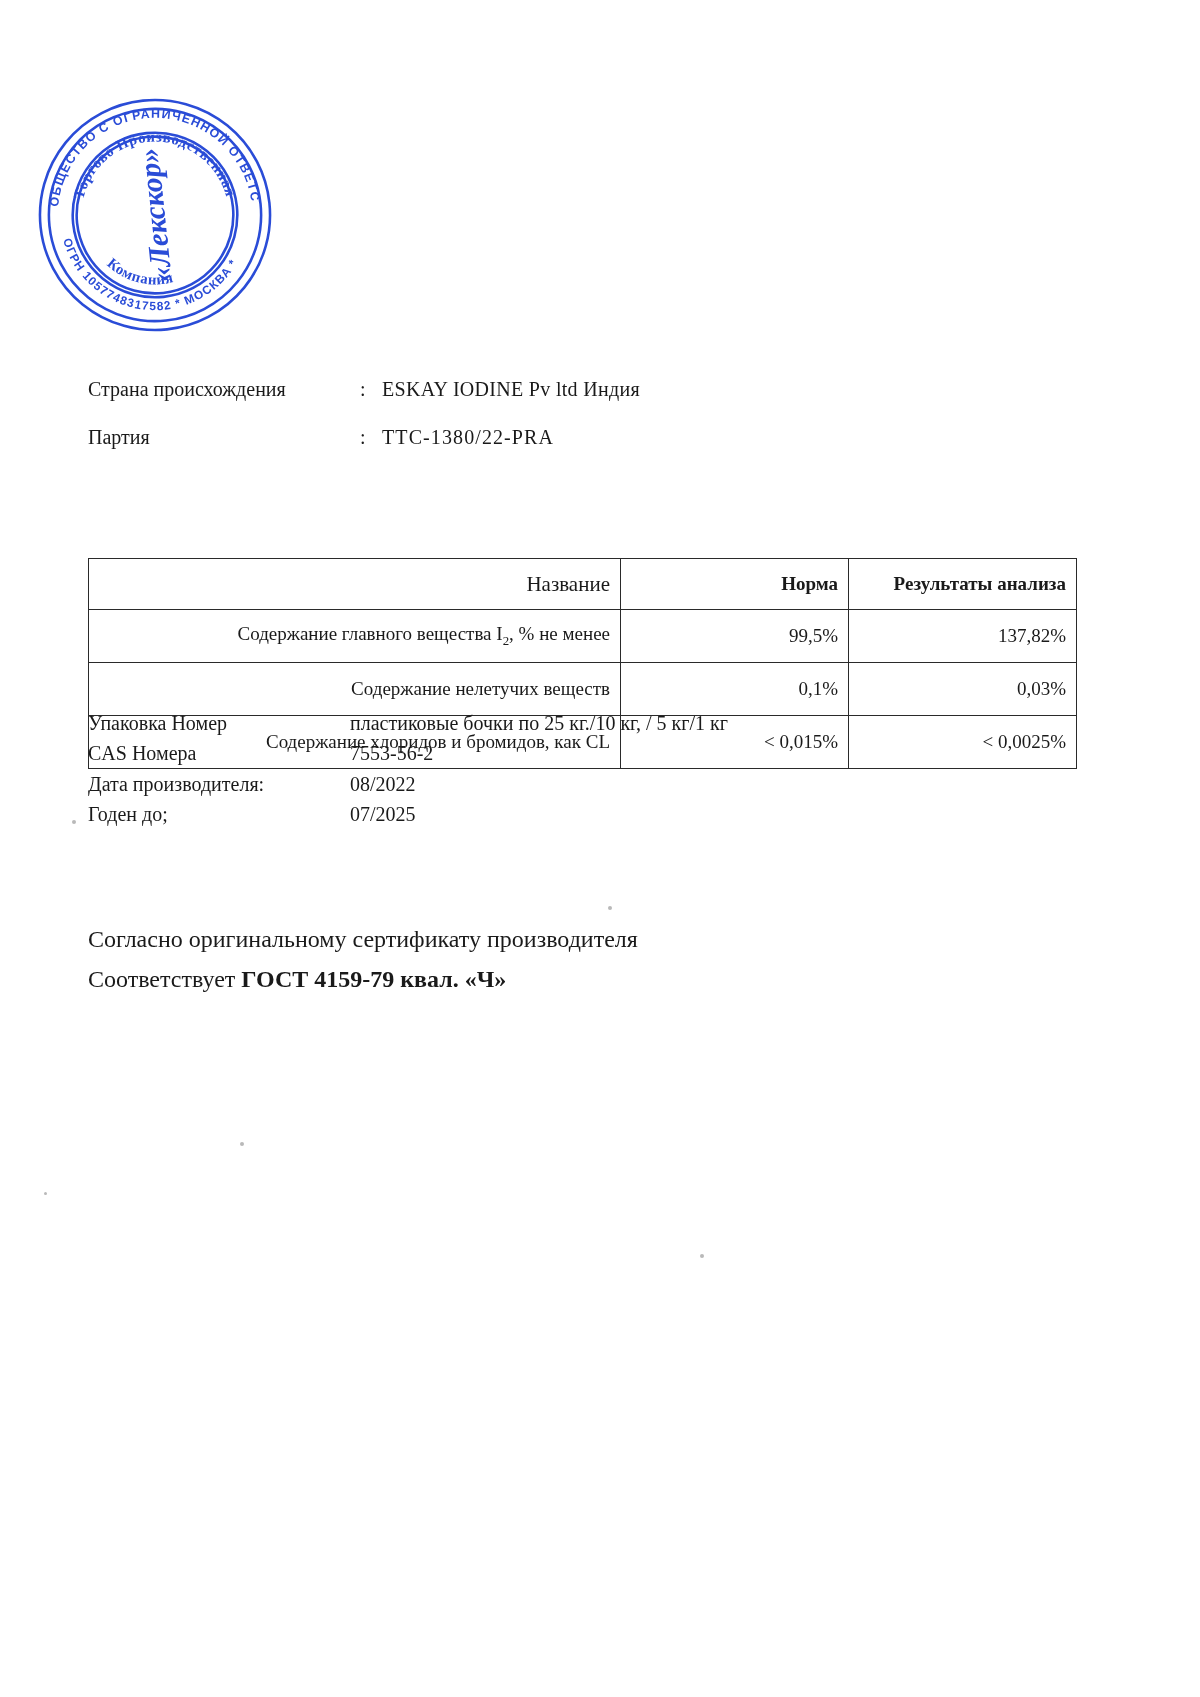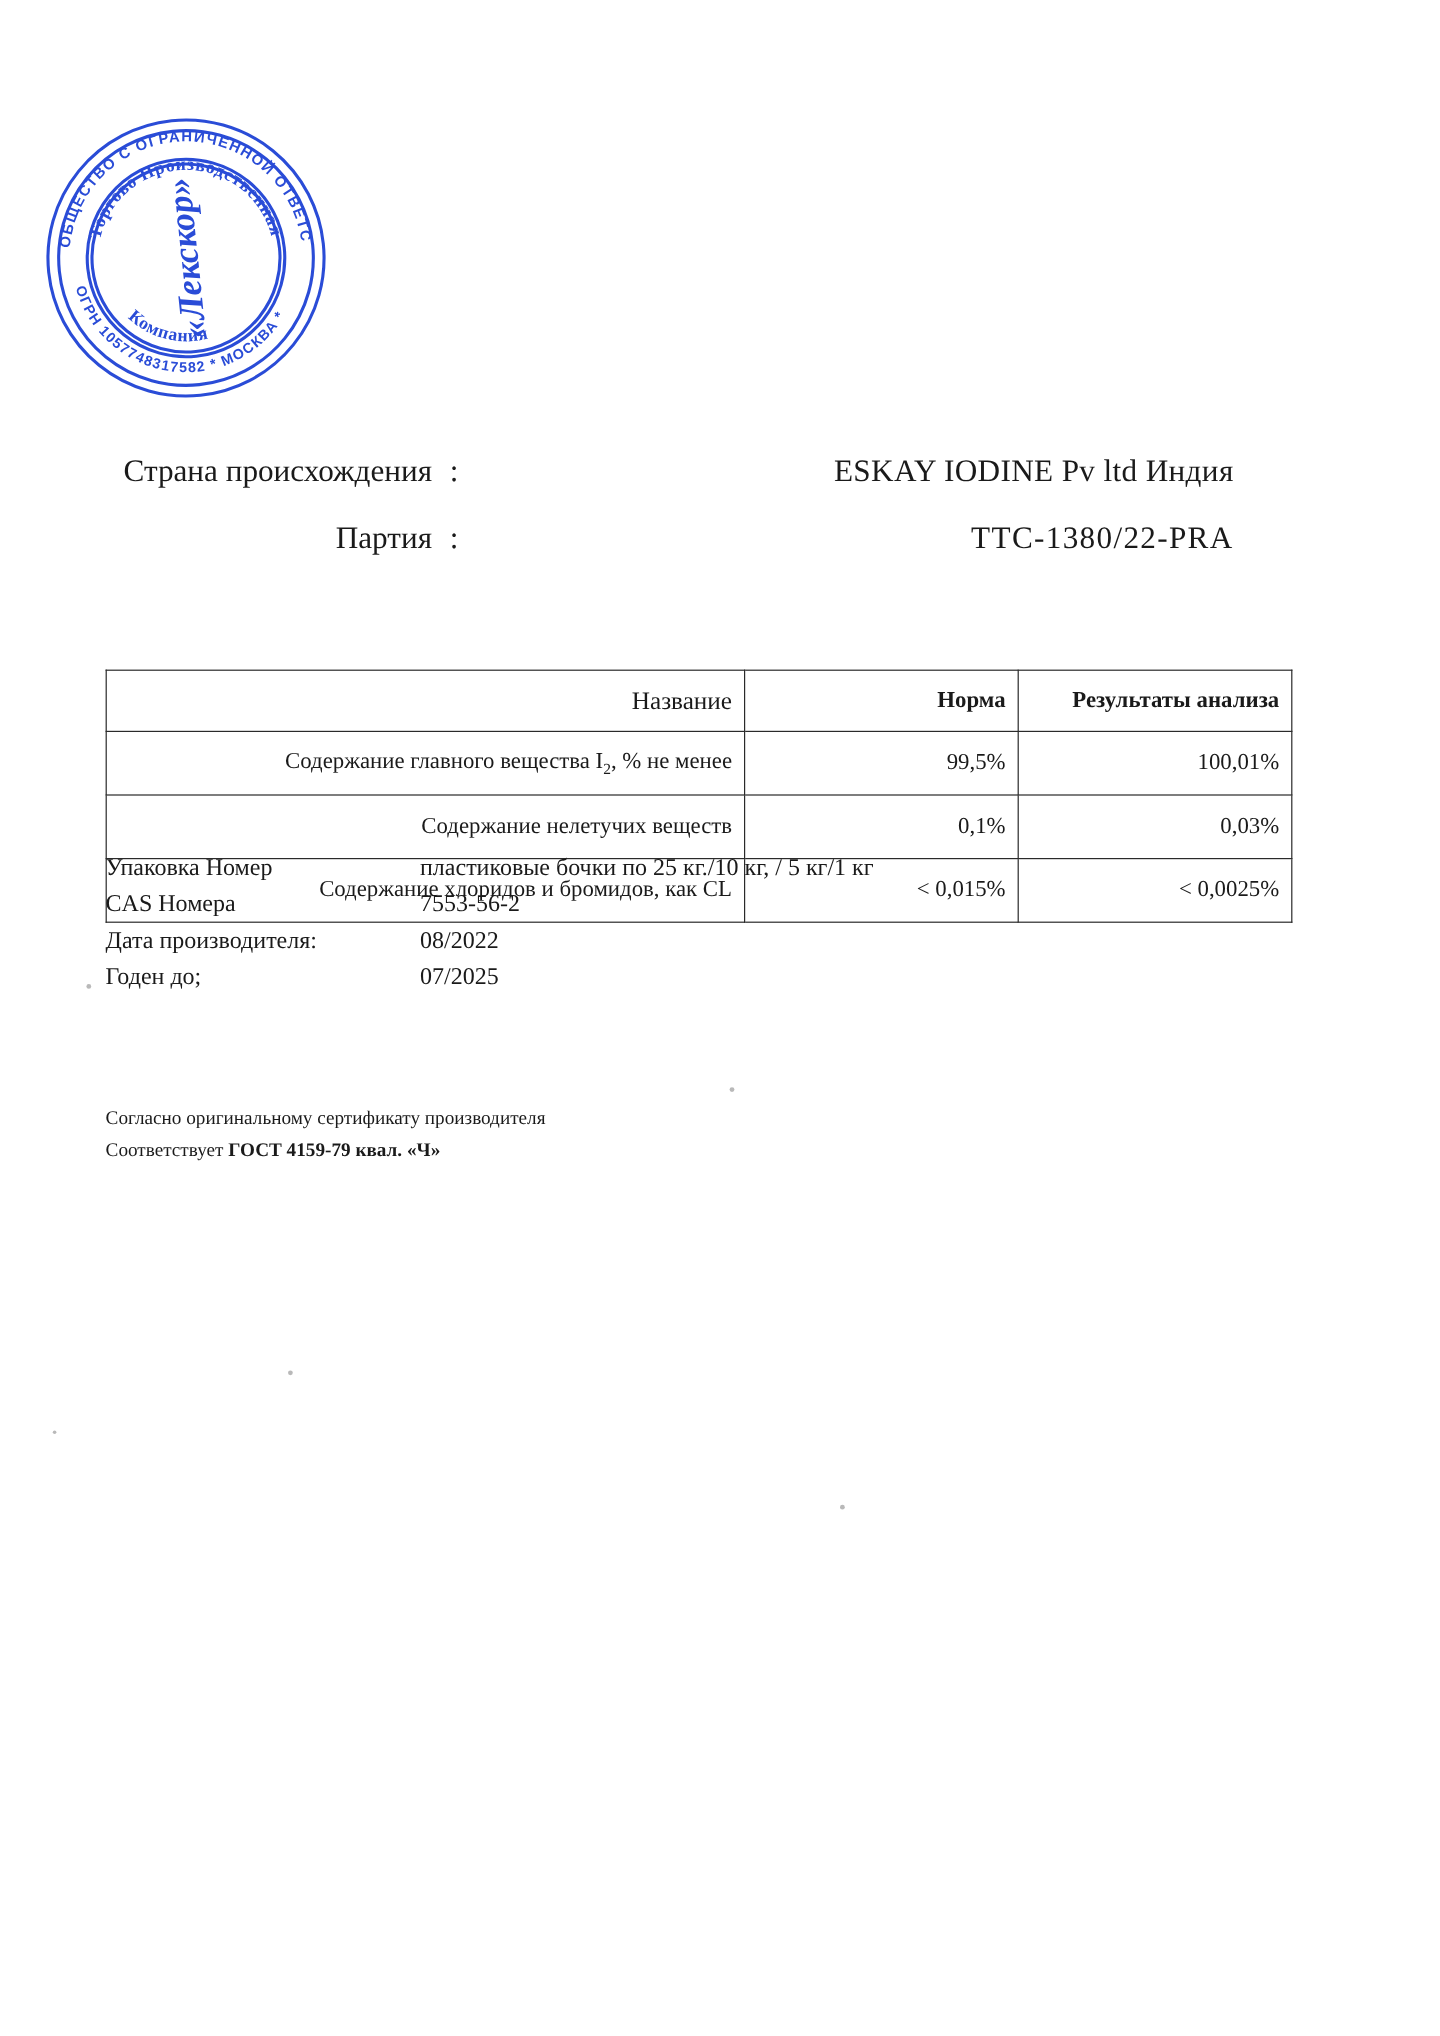--- a/index.html
+++ b/index.html
@@ -72,22 +72,21 @@
     letter-spacing: 0.6px;
     margin: 0;
   }
 
   
   .meta-block {
     position: absolute;
     left: 88px;
     top: 376px;
     width: 940px;
-    font-size: 26px;
-    text-align: right;
+    font-size: 20px;
   }
   .meta-row {
     display: flex;
     align-items: baseline;
     margin-bottom: 22px;
     line-height: 1.3;
   }
   .meta-label {
     width: 272px;
     flex: 0 0 272px;
@@ -168,21 +167,21 @@
   .info-value {
     flex: 1 1 auto;
   }
 
   
   .footer-block {
     position: absolute;
     left: 88px;
     top: 920px;
     width: 960px;
-    font-size: 16px;
+    font-size: 24px;
     line-height: 1.65;
   }
   .footer-line-2 .strong {
     font-weight: bold;
   }
 
   
   .speck {
     position: absolute;
     background: #b9b9b9;
@@ -250,21 +249,21 @@
       <tr>
         <th class="col-name">Название</th>
         <th>Норма</th>
         <th>Результаты анализа</th>
       </tr>
     </thead>
     <tbody>
       <tr>
         <td class="cell-name"><span>Содержание главного вещества I</span><sub>2</sub><span>, % не менее</span></td>
         <td class="cell-num">99,5%</td>
-        <td class="cell-num">100,01%</td>
+        <td class="cell-num">137,82%</td>
       </tr>
       <tr>
         <td class="cell-name">Содержание нелетучих веществ</td>
         <td class="cell-num">0,1%</td>
         <td class="cell-num">0,03%</td>
       </tr>
       <tr>
         <td class="cell-name">Содержание хлоридов и бромидов, как CL</td>
         <td class="cell-num">&lt; 0,015%</td>
         <td class="cell-num">&lt; 0,0025%</td>

